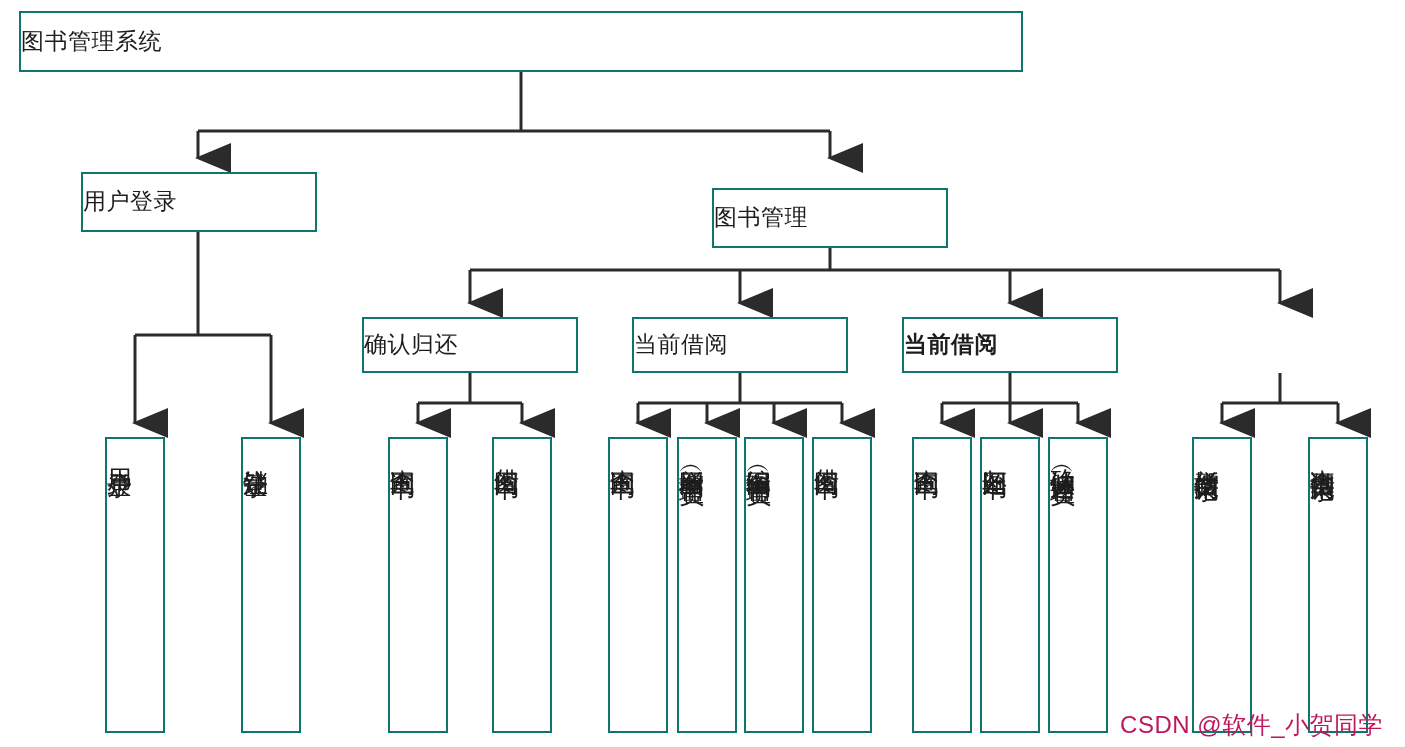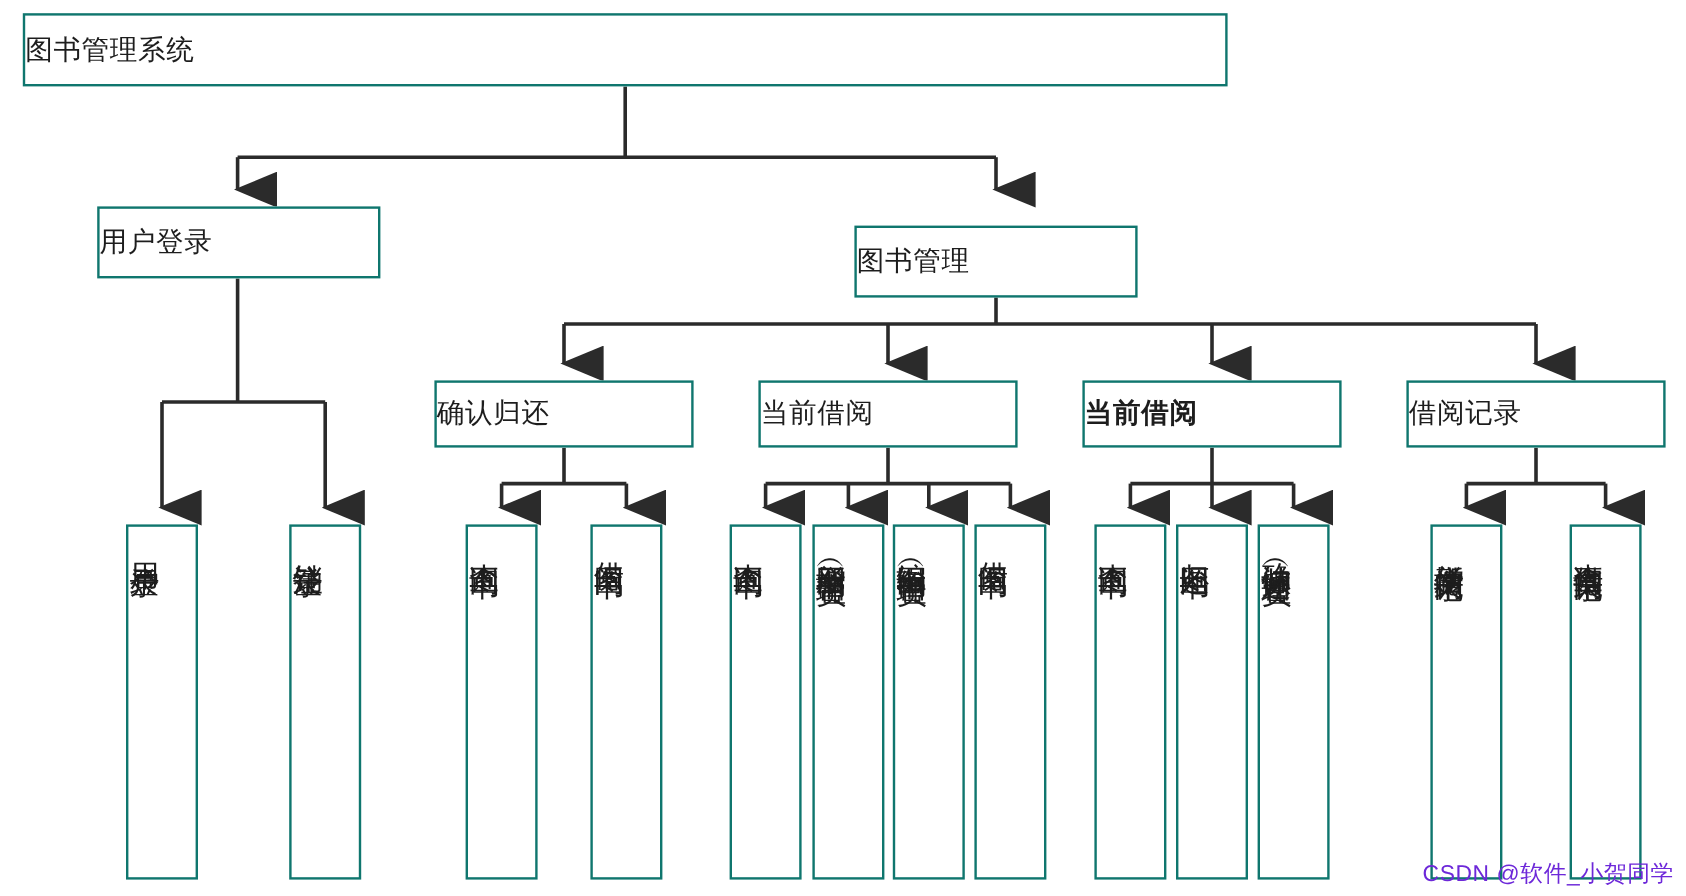--- a/index.html
+++ b/index.html
@@ -54,24 +54,24 @@
   .node.vertical .node-label {
     writing-mode: vertical-rl;
     text-orientation: upright;
     font-size: 25px;
     letter-spacing: 2px;
     line-height: 1.0;
     max-height: 280px;
   }
   .watermark {
     position: absolute;
-    right: 10px;
+    right: 22px;
     bottom: 6px;
-    font-size: 19px;
-    color: #6d28d9;
+    font-size: 24px;
+    color: #be185d;
     z-index: 5;
     white-space: nowrap;
     letter-spacing: 0.5px;
   }
 </style>
 </head>
 <body>
 
 <div id="diagram-root">
 
@@ -140,23 +140,20 @@
 
   <div class="node horizontal" style="left:362px; top:317px; width:216px; height:56px;">
     <span class="node-label">确认归还</span>
   </div>
   <div class="node horizontal" style="left:632px; top:317px; width:216px; height:56px;">
     <span class="node-label">当前借阅</span>
   </div>
   <div class="node horizontal" style="left:902px; top:317px; width:216px; height:56px;font-weight:bold;">
     <span class="node-label">当前借阅</span>
   </div>
-  <div class="node horizontal" style="left:1172px; top:317px; width:216px; height:56px;">
-    <span class="node-label">借阅记录</span>
-  </div>
 
   <div class="node vertical" style="left:105px; top:437px; width:60px; height:296px;">
     <span class="node-label">用户登录</span>
   </div>
   <div class="node vertical" style="left:241px; top:437px; width:60px; height:296px;">
     <span class="node-label">注销登录</span>
   </div>
 
   <div class="node vertical" style="left:388px; top:437px; width:60px; height:296px;">
     <span class="node-label">查询图书</span>

